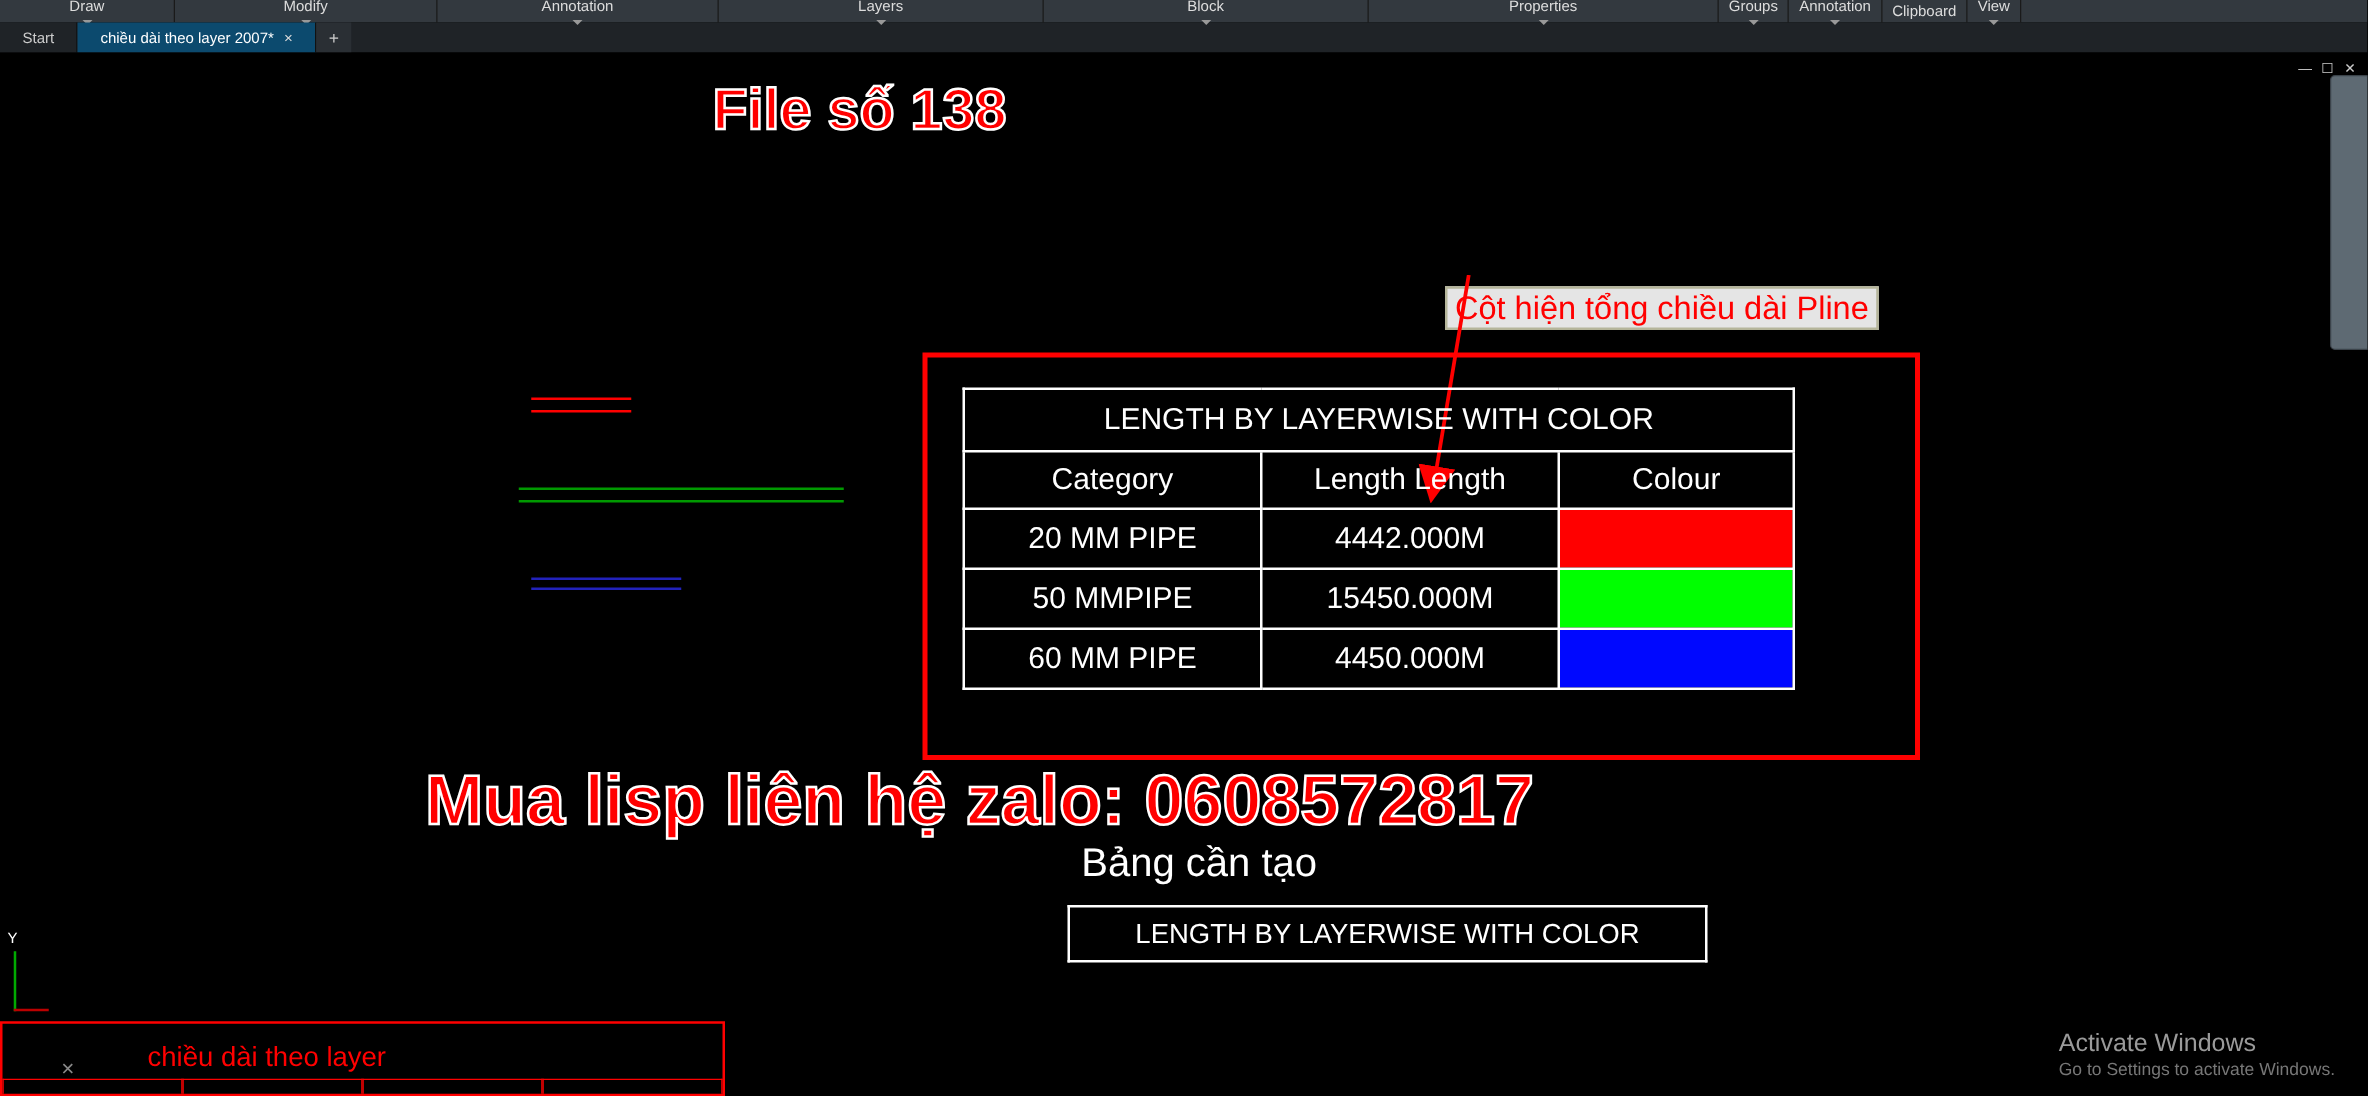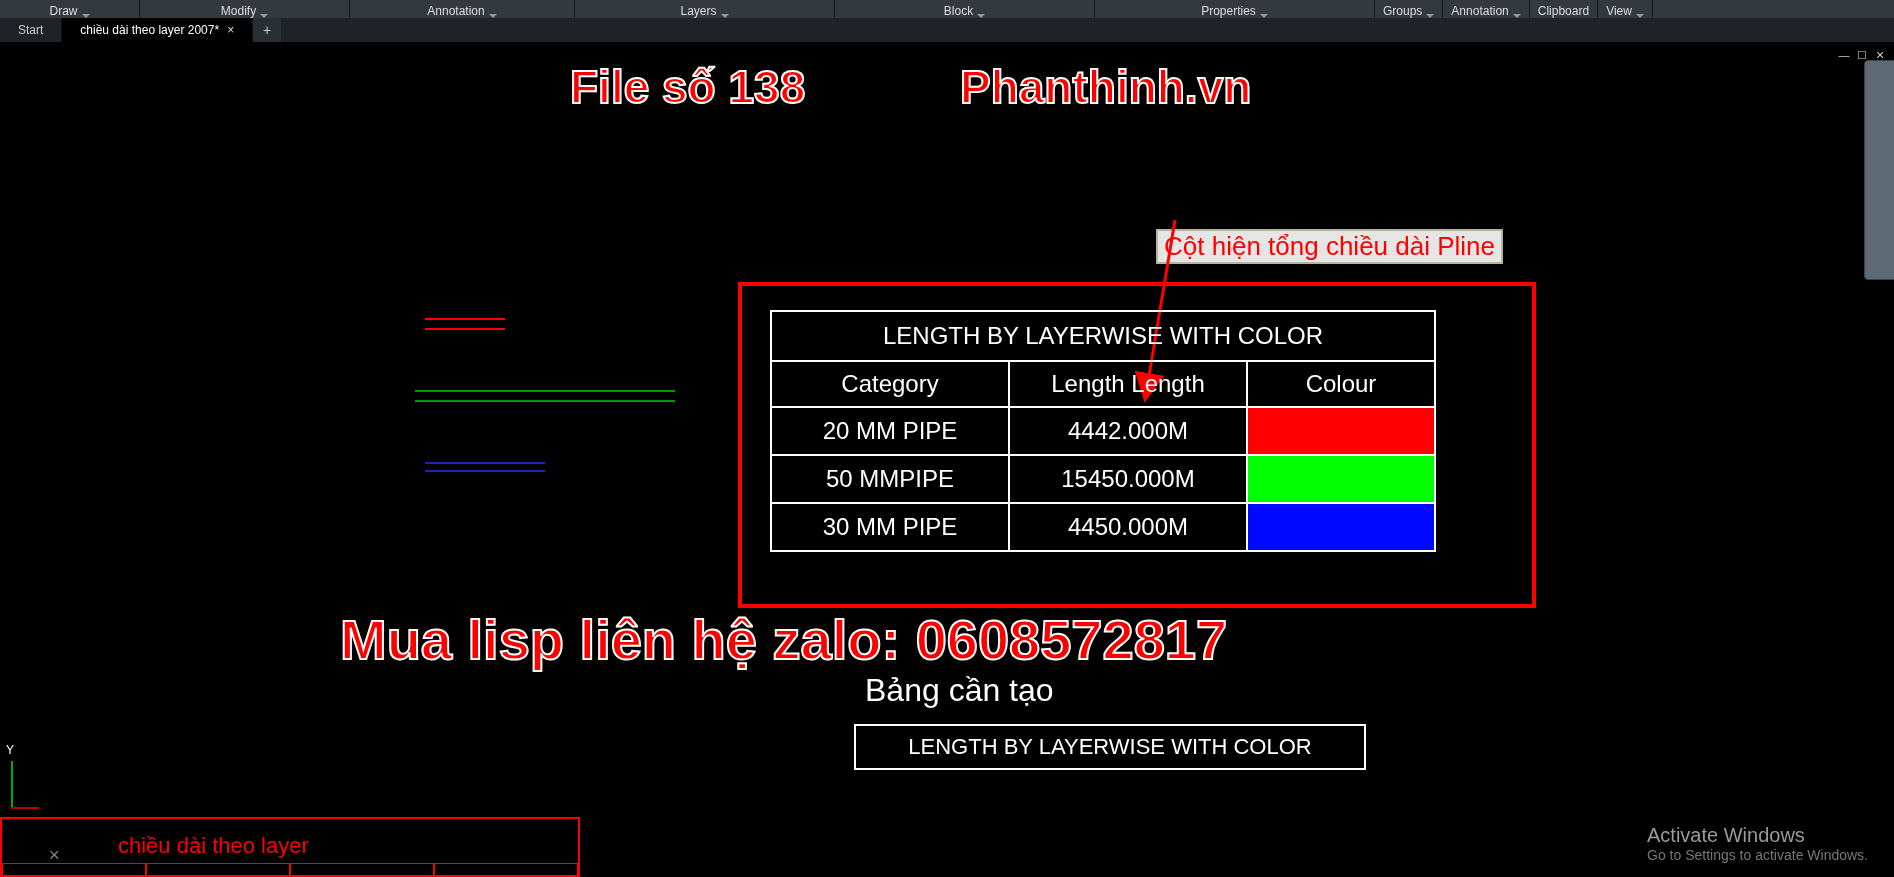--- a/index.html
+++ b/index.html
@@ -14,27 +14,28 @@
   .ribbon-bar {
     background: #33393f;
     height: 18px;
     display: flex;
     align-items: center;
     color: #ddd;
     font-size: 12px;
   }
   .ribbon-panel {
     display: flex;
-    align-items: flex-end;
+    align-items: center;
     justify-content: center;
     gap: 4px;
     height: 100%;
     border-right: 1px solid #1a1a1a;
     cursor: pointer;
     padding: 0 10px;
+    flex-direction: column;
   }
   .ribbon-panel.draw     { width: 140px; }
   .ribbon-panel.modify   { width: 210px; }
   .ribbon-panel.annot    { width: 225px; }
   .ribbon-panel.layers   { width: 260px; }
   .ribbon-panel.block    { width: 260px; }
   .ribbon-panel.props    { width: 280px; }
   .ribbon-panel.short    { padding: 0 8px; }
   .arrow-down {
     width: 0; height: 0;
@@ -53,21 +54,21 @@
   .tab {
     padding: 0 18px;
     display: flex;
     align-items: center;
     gap: 8px;
     background: #1f2327;
     border-right: 1px solid #111;
     cursor: pointer;
     justify-content: center;
   }
-  .tab.active { background: #000000; color: #fff; }
+  .tab.active { background: #0c4a6e; color: #fff; }
   .tab-close {
     font-size: 12px;
     color: #ddd;
     line-height: 1;
     cursor: pointer;
   }
   .tab-new {
     width: 28px;
     display: flex;
     align-items: center;
@@ -324,21 +325,20 @@
 
   <div class="window-controls">
     <div class="win-btn">—</div>
     <div class="win-btn">☐</div>
     <div class="win-btn">✕</div>
   </div>
 
   <div class="nav-cube"></div>
 
   <div id="title1" class="big-red-text">File số 138</div>
-  <div id="title2" class="big-red-text">Phanthinh.vn</div>
   <div id="promo" class="big-red-text">Mua lisp liên hệ zalo: 0608572817</div>
 
   <div class="callout-box">Cột hiện tổng chiều dài Pline</div>
 
   <svg class="arrow-svg" width="60" height="200">
     <defs>
       <marker id="ah" markerWidth="10" markerHeight="10" refX="5" refY="5" orient="auto">
         <path d="M0,0 L10,5 L0,10 z" fill="#ff0000"></path>
       </marker>
     </defs>
@@ -374,21 +374,21 @@
           </td>
     </tr>
     <tr>
       <td class="col1">50 MMPIPE</td>
       <td class="col2">15450.000M</td>
       <td class="col3 swatch-cell">
             <div class="swatch-fill sg"></div>
           </td>
     </tr>
     <tr>
-      <td class="col1">30 MM PIPE</td>
+      <td class="col1">60 MM PIPE</td>
       <td class="col2">4450.000M</td>
       <td class="col3 swatch-cell">
             <div class="swatch-fill sb"></div>
           </td>
     </tr>
   </tbody>
     </table>
 
   <div class="bang-label">Bảng cần tạo</div>
   <table class="length-table2">

